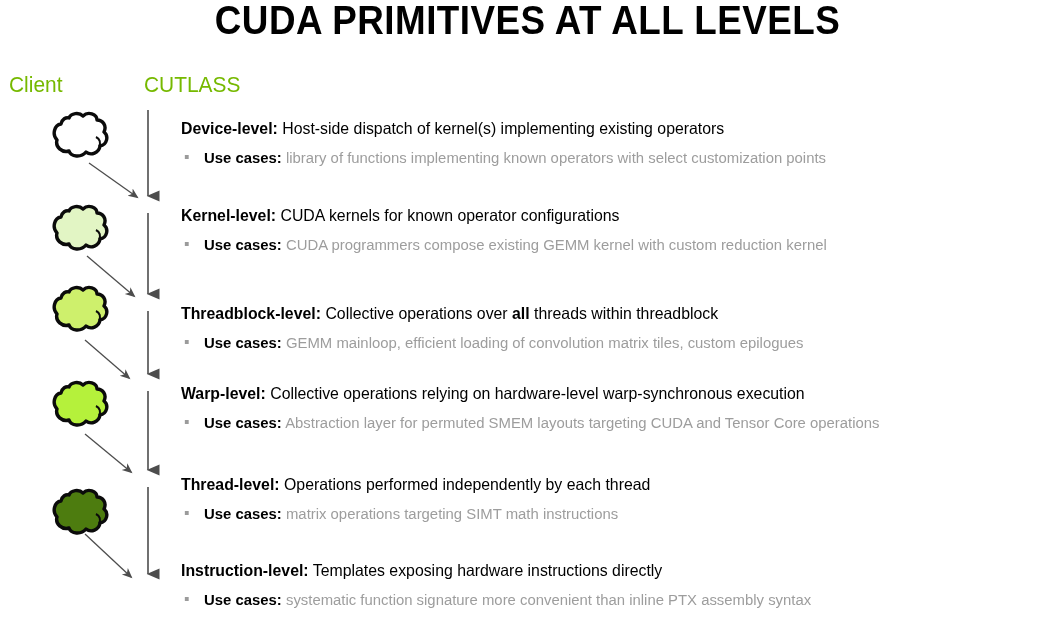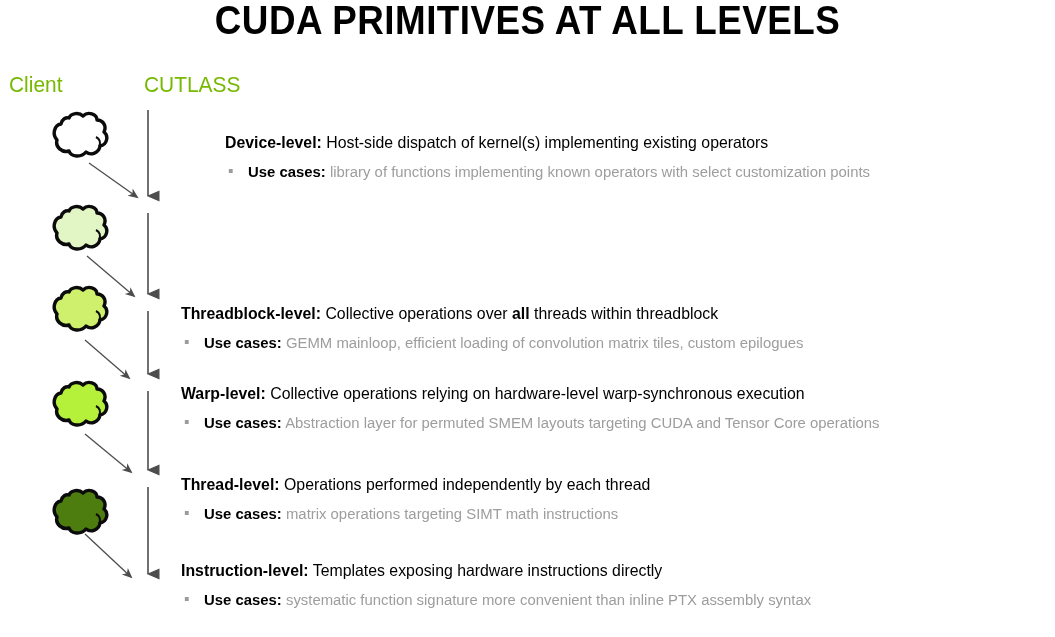--- a/index.html
+++ b/index.html
@@ -177,32 +177,43 @@
 
     <g stroke="#4d4d4d" stroke-width="1.3" fill="none" marker-end="url(#dhead)">
       <line x1="89" y1="163" x2="137" y2="197"></line>
       <line x1="87" y1="256" x2="134" y2="296"></line>
       <line x1="85" y1="340" x2="129" y2="378"></line>
       <line x1="85" y1="434" x2="131" y2="472"></line>
       <line x1="85" y1="534" x2="131" y2="577"></line>
     </g>
   </svg>
 
-  <div class="level" id="lvl-device" style="top:132px;margin-left:44px;">
+  <div class="level" id="lvl-device" style="top:118px;">
     <div class="head">
       <b>Device-level</b><b>:</b>
       <span>Host-side dispatch of kernel(s) implementing existing operators</span>
     </div>
     <div class="sub">
       <span class="bullet"></span>
       <span class="uc">Use cases:</span>
       <span class="desc">library of functions implementing known operators with select customization points</span>
     </div>
   </div>
 
+  <div class="level" id="lvl-kernel" style="top:205px;">
+    <div class="head">
+      <b>Kernel-level</b><b>:</b>
+      <span>CUDA kernels for known operator configurations</span>
+    </div>
+    <div class="sub">
+      <span class="bullet"></span>
+      <span class="uc">Use cases:</span>
+      <span class="desc">CUDA programmers compose existing GEMM kernel with custom reduction kernel</span>
+    </div>
+  </div>
 
   <div class="level" id="lvl-threadblock" style="top:303px;">
     <div class="head">
       <b class="sq">Threadblock-level</b><b>:</b>
       <span>Collective operations over <b>all</b> threads within <span class="sqn">threadblock</span></span>
     </div>
     <div class="sub">
       <span class="bullet"></span>
       <span class="uc">Use cases:</span>
       <span class="desc">GEMM <span class="sqn">mainloop,</span> efficient loading of convolution matrix tiles, custom epilogues</span>

